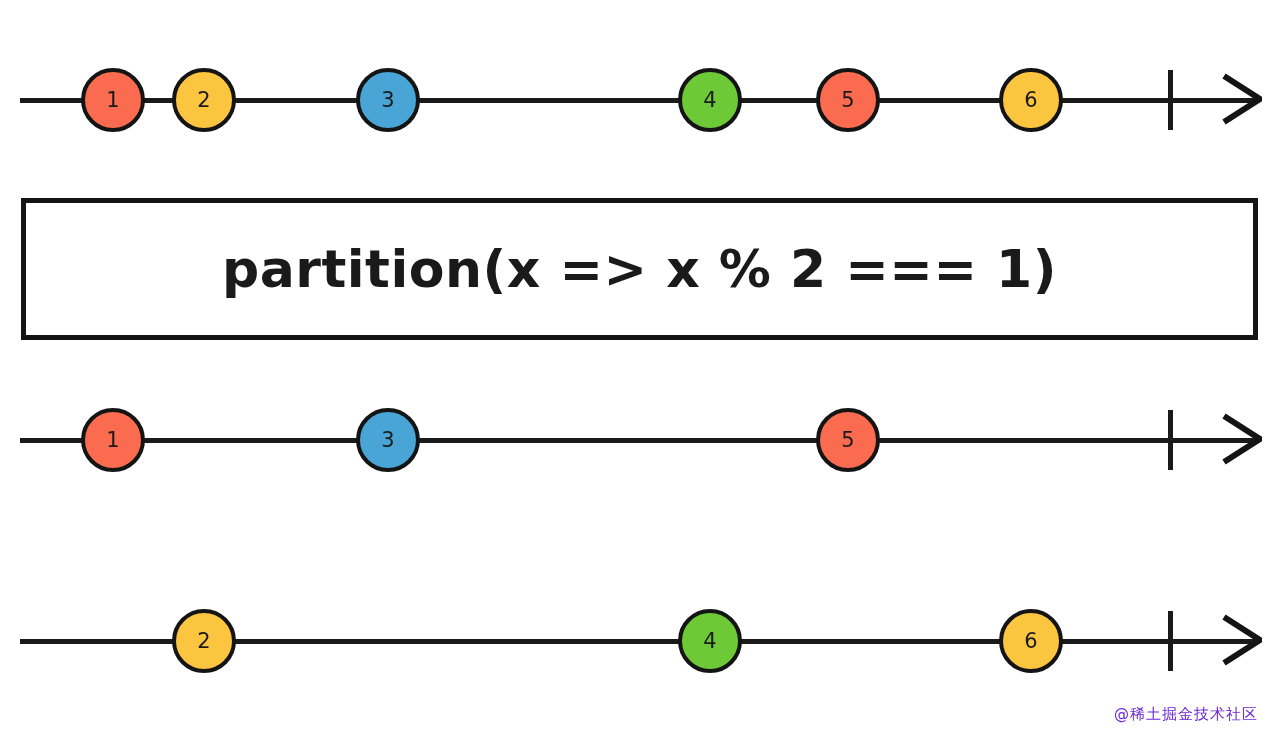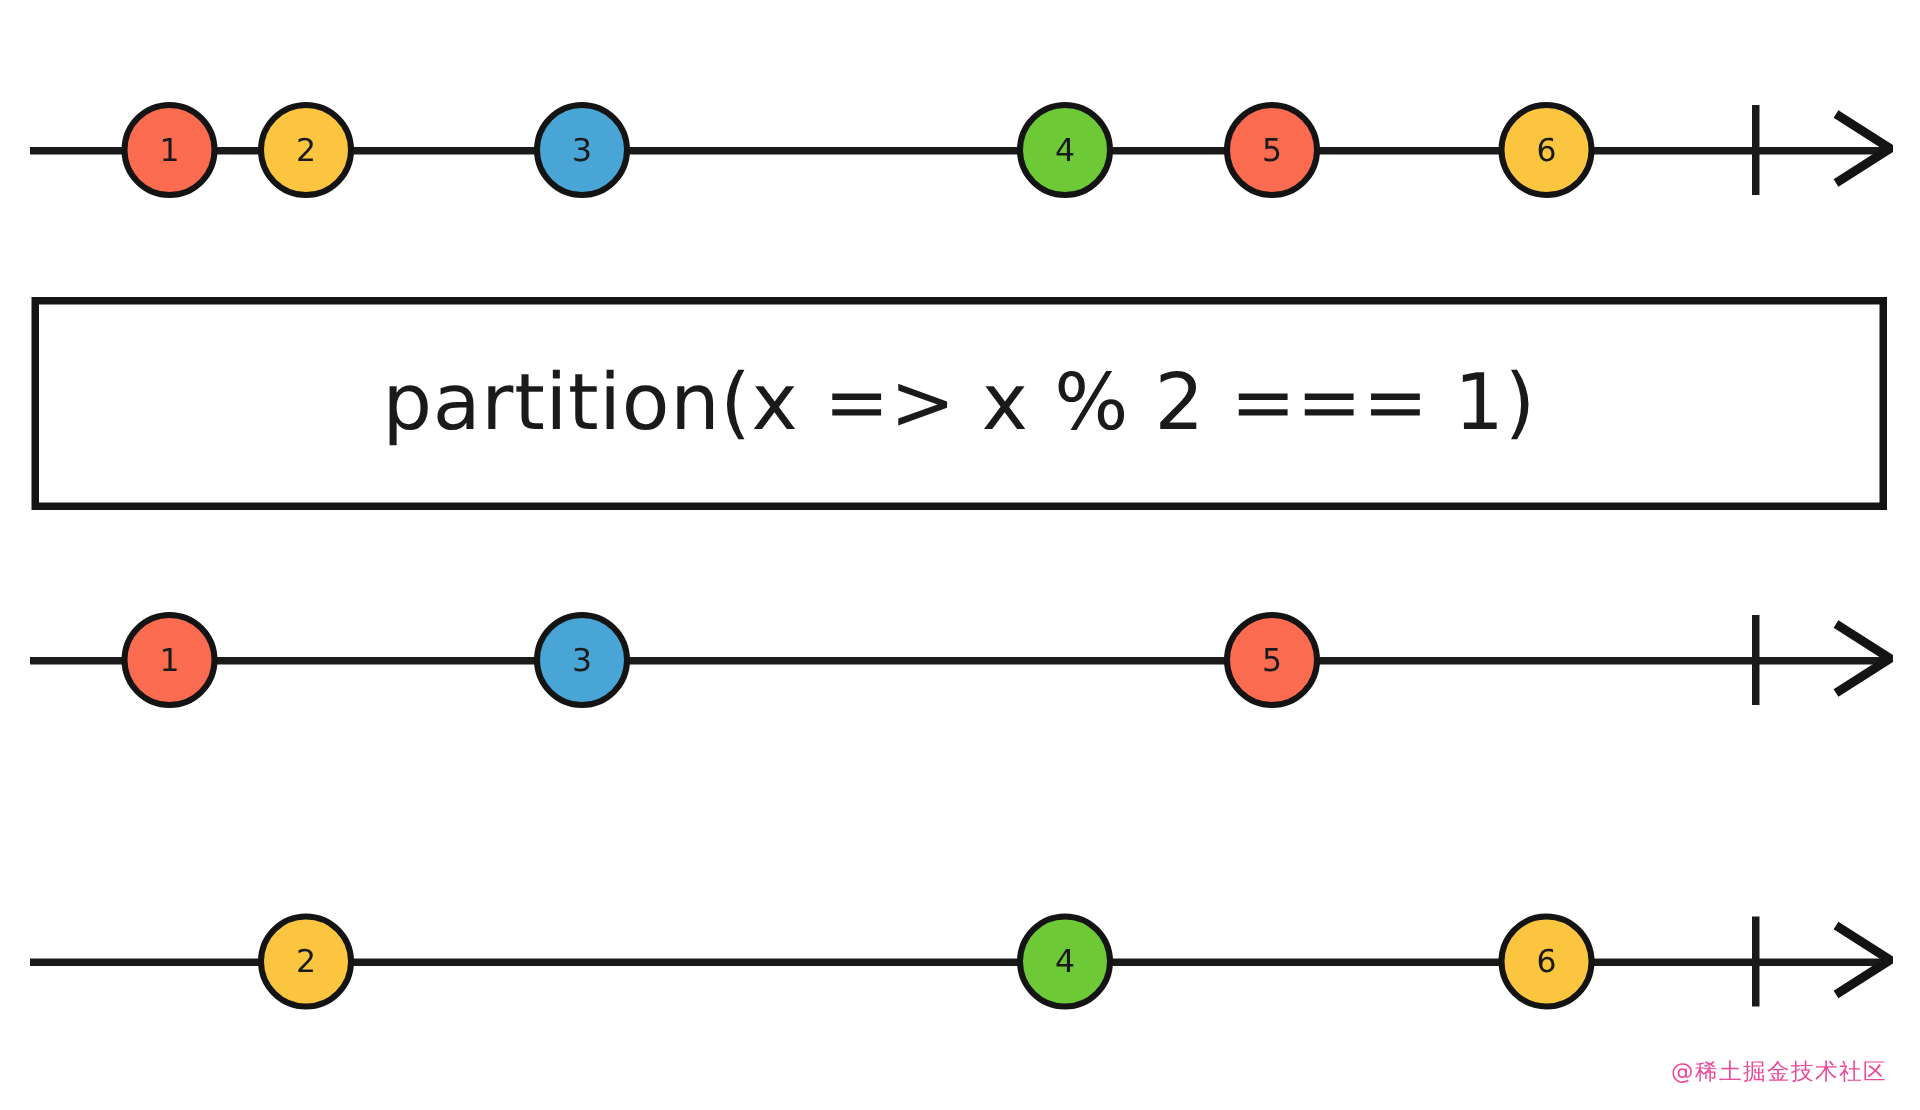--- a/index.html
+++ b/index.html
@@ -78,20 +78,21 @@
     left: 21px;
     top: 198px;
     width: 1237px;
     height: 142px;
     border: 5px solid #141414;
     box-sizing: border-box;
     background: #ffffff;
     display: flex;
     align-items: center;
     justify-content: center;
+    font-weight: bold;
   }
   #operator-label {
     font-family: "DejaVu Sans", sans-serif;
     font-size: 52px;
     color: #1a1a1a;
     letter-spacing: 0.5px;
     white-space: nowrap;
   }
 
   
@@ -168,15 +169,15 @@
         <div class="marble" style="left: 999px; background: rgb(251, 197, 64); border-color: rgb(20, 20, 20);">
           <span class="marble-label">6</span>
         </div>
       </div>
     </div>
 
   <div id="operator-box" style="border-color: rgb(20, 20, 20);">
     <div id="operator-label" style="color: rgb(26, 26, 26);">partition(x =&gt; x % 2 === 1)</div>
   </div>
 
-  <div id="watermark" style="color: #ec4899;">@稀土掘金技术社区</div>
+  <div id="watermark" style="color: #6d28d9;">@稀土掘金技术社区</div>
 
 </div>
 
 </body></html>

